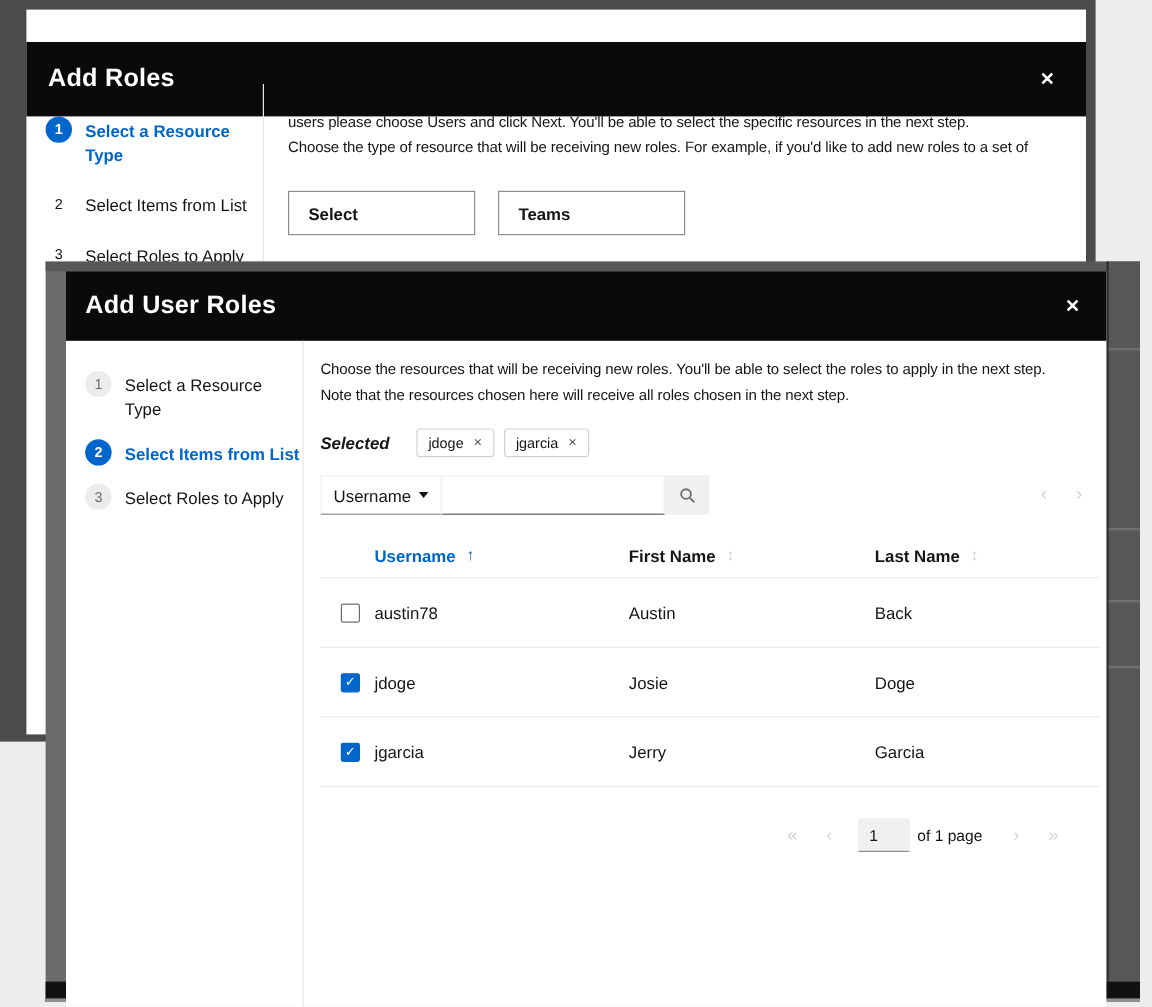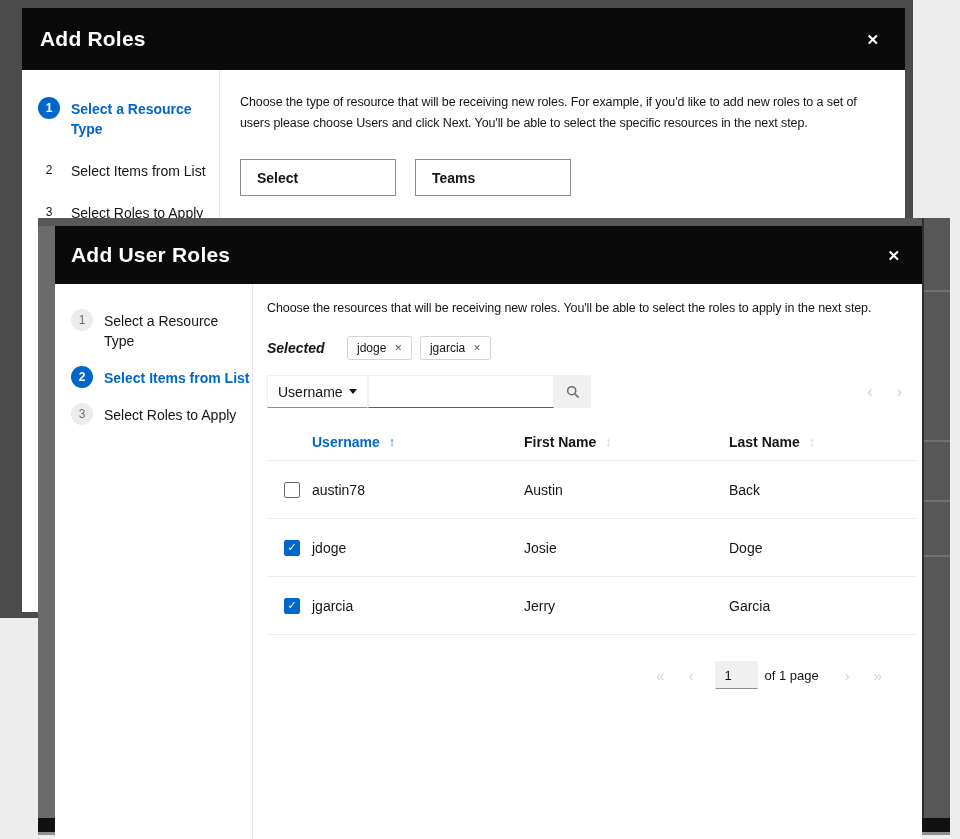--- a/index.html
+++ b/index.html
@@ -4,21 +4,21 @@
 <style>
   * { box-sizing: border-box; }
   html,body { margin:0; padding:0; }
   body { background:#ededed; font-family:"Liberation Sans",sans-serif; color:#151515; }
   .canvas { position:relative; width:960px; height:839px; overflow:hidden; background:#ededed; }
 
   
   .shot1-backdrop { position:absolute; left:0; top:0; width:913px; height:618px; background:#4b4b4b; }
   .modal1 { position:absolute; left:22px; top:8px; width:883px; height:604px; background:#fff; }
   .mhead { display:flex; align-items:center; background:#0a0a0a; }
-  .modal1 .mhead { height:62px; padding:0 26px 0 18px; }
+  .modal1 .mhead { height:62px; padding:0 26px 0 18px;margin-top:27px; }
   .mtitle { color:#fff; font-size:21px; font-weight:bold; letter-spacing:.2px; }
   .mclose { margin-left:auto; color:#fff; font-size:15px; font-weight:bold; cursor:pointer; line-height:1; }
   .modal1 .mbody { position:absolute; top:62px; left:0; right:0; bottom:0; display:flex; }
 
   .sidebar { width:198px; border-right:1px solid #e7e7e7; padding-top:22px; flex:none; }
   .step { display:flex; align-items:flex-start; padding:5px 0 5px 16px; font-size:14px; margin-bottom:10px; cursor:pointer; }
   .step-num { width:22px; height:22px; border-radius:50%; display:flex; align-items:center;
               justify-content:center; font-size:12px; flex:none; margin-right:11px; }
   .step-label { line-height:20px; padding-top:2px; }
   .step.current .step-num { background:#0066cc; color:#fff; font-weight:bold; }
@@ -126,22 +126,22 @@
           <span class="step-num">2</span>
           <span class="step-label">Select Items from List</span>
         </div>
         <div class="step plain">
           <span class="step-num">3</span>
           <span class="step-label">Select Roles to Apply</span>
         </div>
       </div>
       <div class="content1">
         <div class="desc">
+          <div>users please choose Users and click Next. You'll be able to select the specific resources in the next step.</div>
           <div>Choose the type of resource that will be receiving new roles. For example, if you'd like to add new roles to a set of</div>
-          <div>users please choose Users and click Next. You'll be able to select the specific resources in the next step.</div>
         </div>
         <div class="res-buttons">
           <button class="res-btn">Select</button>
           <button class="res-btn">Teams</button>
         </div>
       </div>
     </div>
   </div>
 
   <div class="shot2">
@@ -172,20 +172,21 @@
             </div>
             <div class="step visited">
               <span class="step-num">3</span>
               <span class="step-label">Select Roles to Apply</span>
             </div>
           </div>
 
           <div class="content2">
             <div class="desc">
               <div>Choose the resources that will be receiving new roles. You'll be able to select the roles to apply in the next step.</div>
+              <div>Note that the resources chosen here will receive all roles chosen in the next step.</div>
             </div>
 
             <div class="selected-row">
               <span class="selected-label">Selected</span>
               <div class="chips">
                 <span class="chip">
                   <span>jdoge</span>
                   <span class="chip-x">✕</span>
                 </span>
                 <span class="chip">

